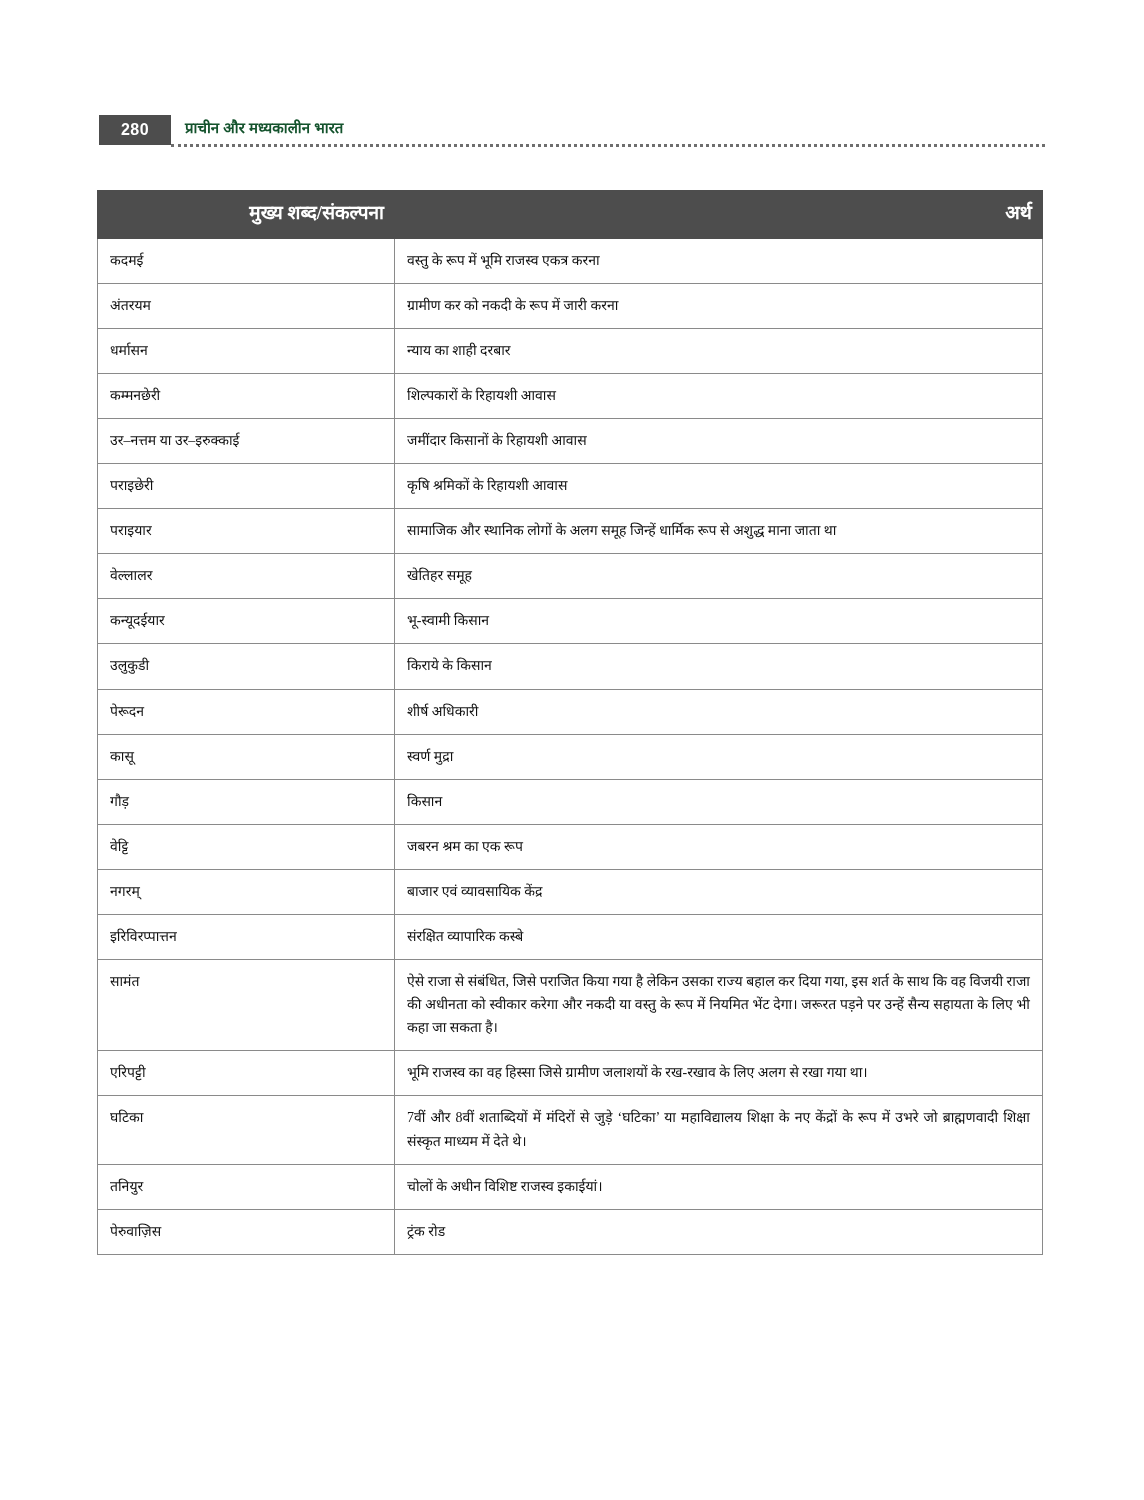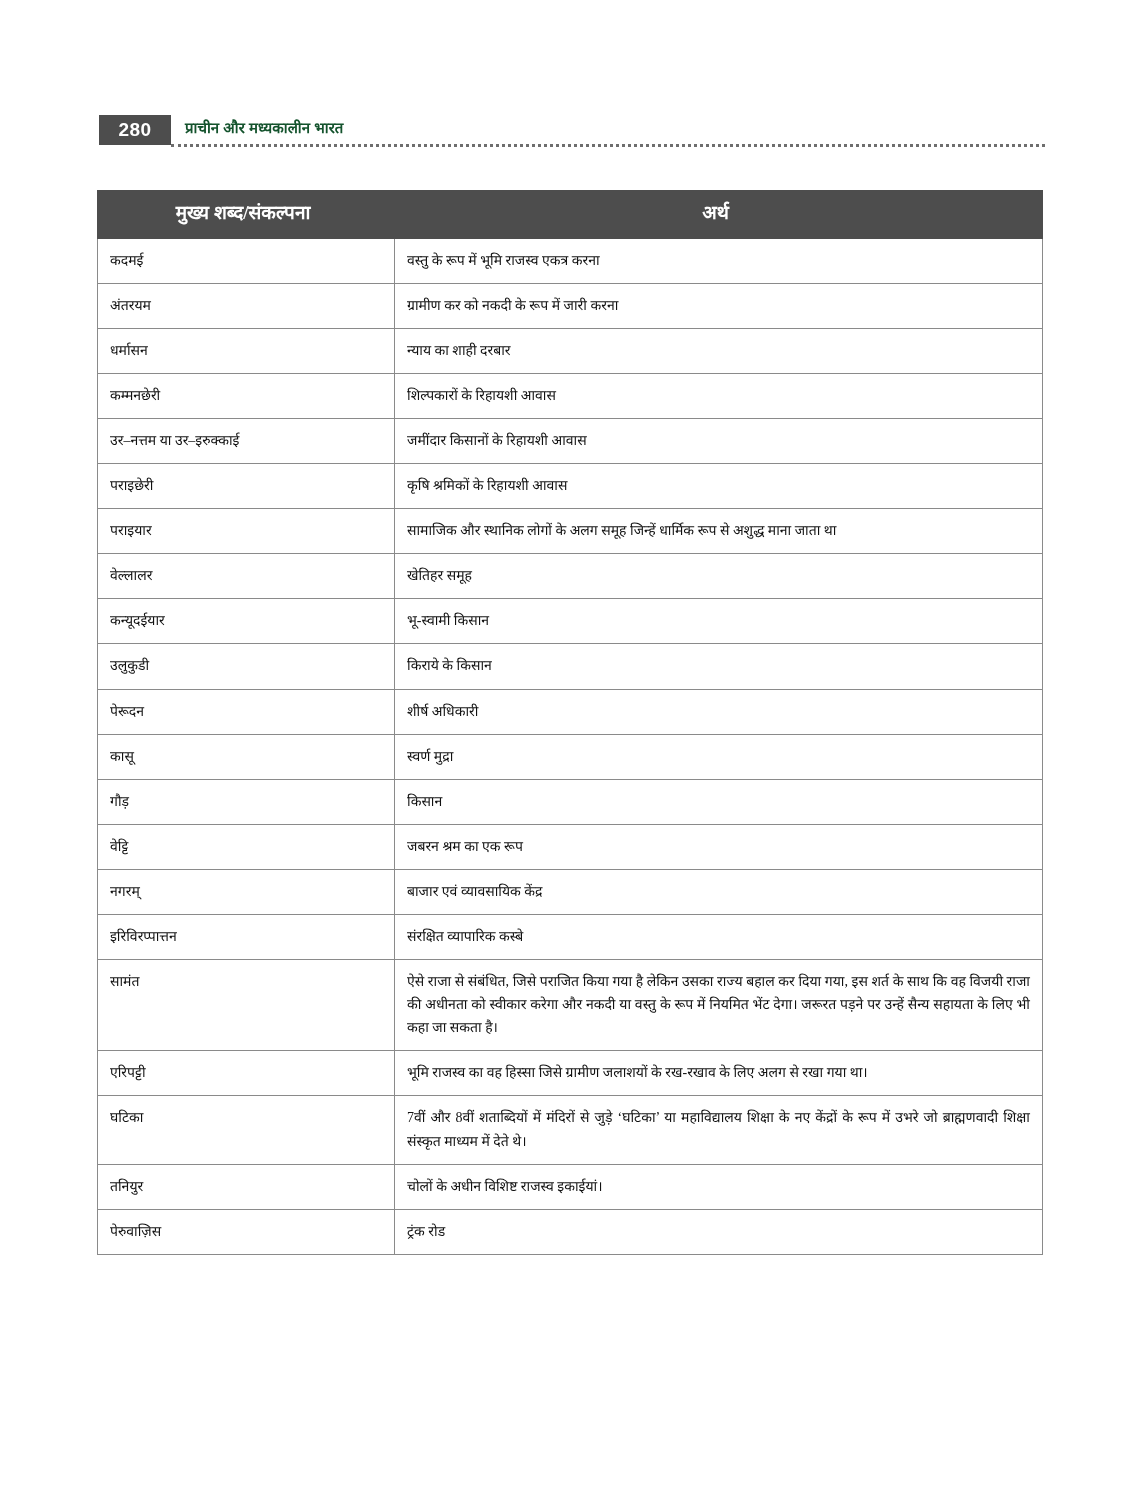--- a/index.html
+++ b/index.html
@@ -27,21 +27,21 @@
   .page-number-box {
     position: absolute;
     left: 0;
     top: 0;
     width: 72px;
     height: 30px;
     background: #4d4d4d;
     color: #ffffff;
     font-family: "Liberation Sans", "DejaVu Sans", sans-serif;
     font-weight: bold;
-    font-size: 19px;
+    font-size: 16px;
     letter-spacing: 0.5px;
     display: flex;
     align-items: center;
     justify-content: center;
   }
   .page-header-title {
     position: absolute;
     left: 86px;
     top: 2px;
     font-family: "Liberation Sans", "DejaVu Sans", sans-serif;
@@ -75,21 +75,21 @@
   .glossary-table td {
     border: 1px solid #8a8a8a;
     vertical-align: top;
     padding: 10px 12px 11px 12px;
     font-size: 14px;
     line-height: 1.65;
   }
   .glossary-table thead th {
     background: #4d4d4d;
     color: #ffffff;
-    text-align: center;
+    text-align: right;
     font-weight: bold;
     font-size: 19px;
     padding: 9px 10px 11px 4px;
     border-color: #4d4d4d;
     line-height: 1.4;
   }
   .glossary-table tbody td.term-cell {
     white-space: nowrap;
   }
   .glossary-table tbody td.meaning-cell {

